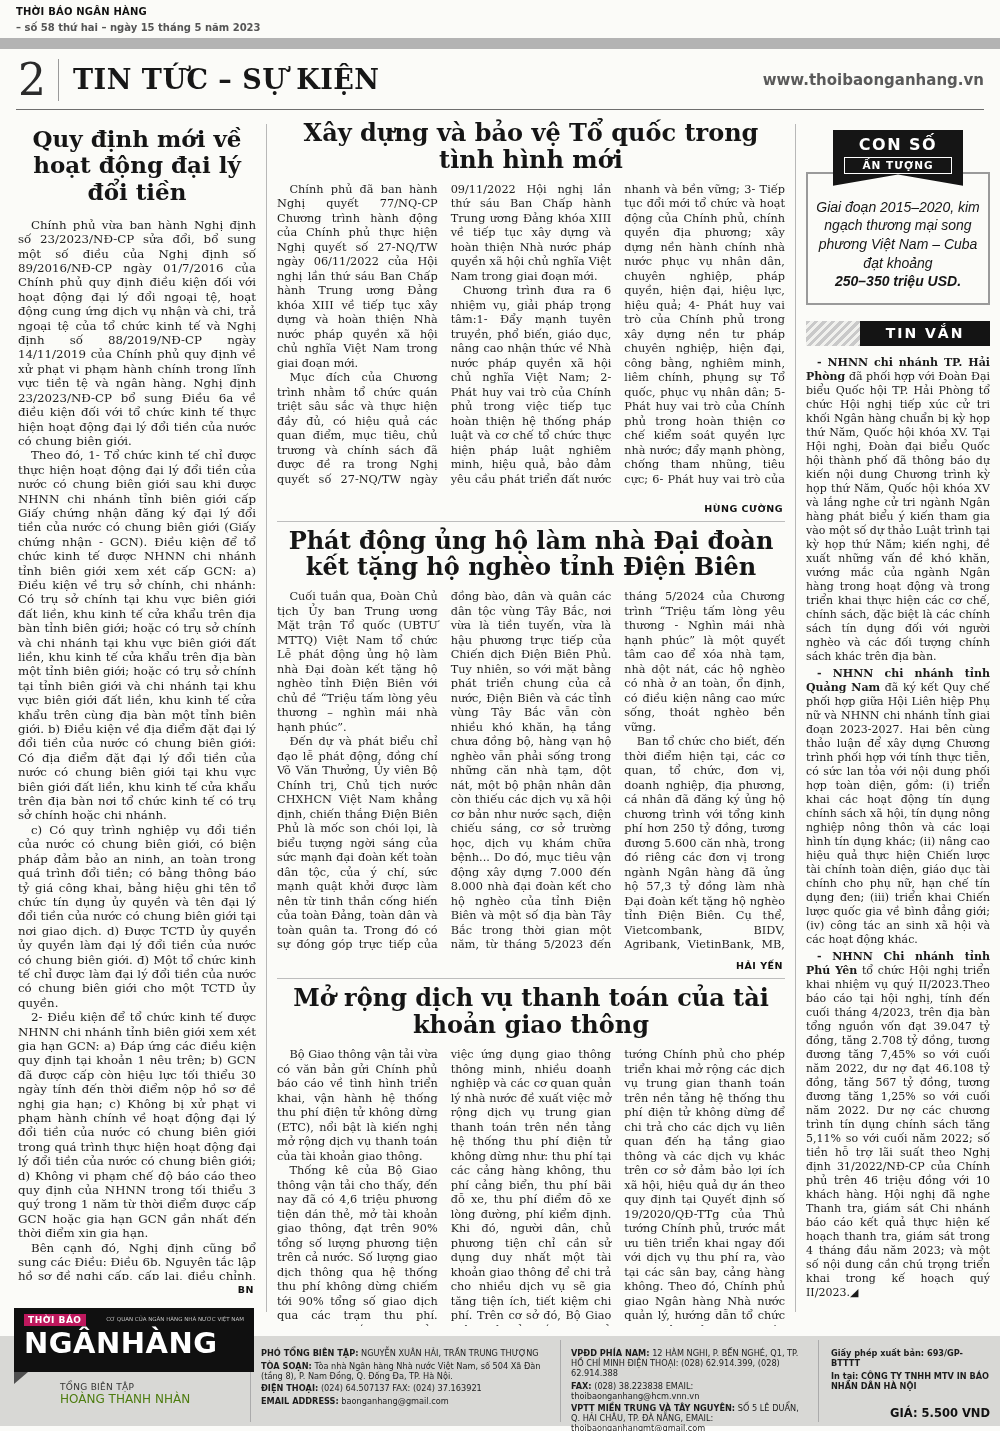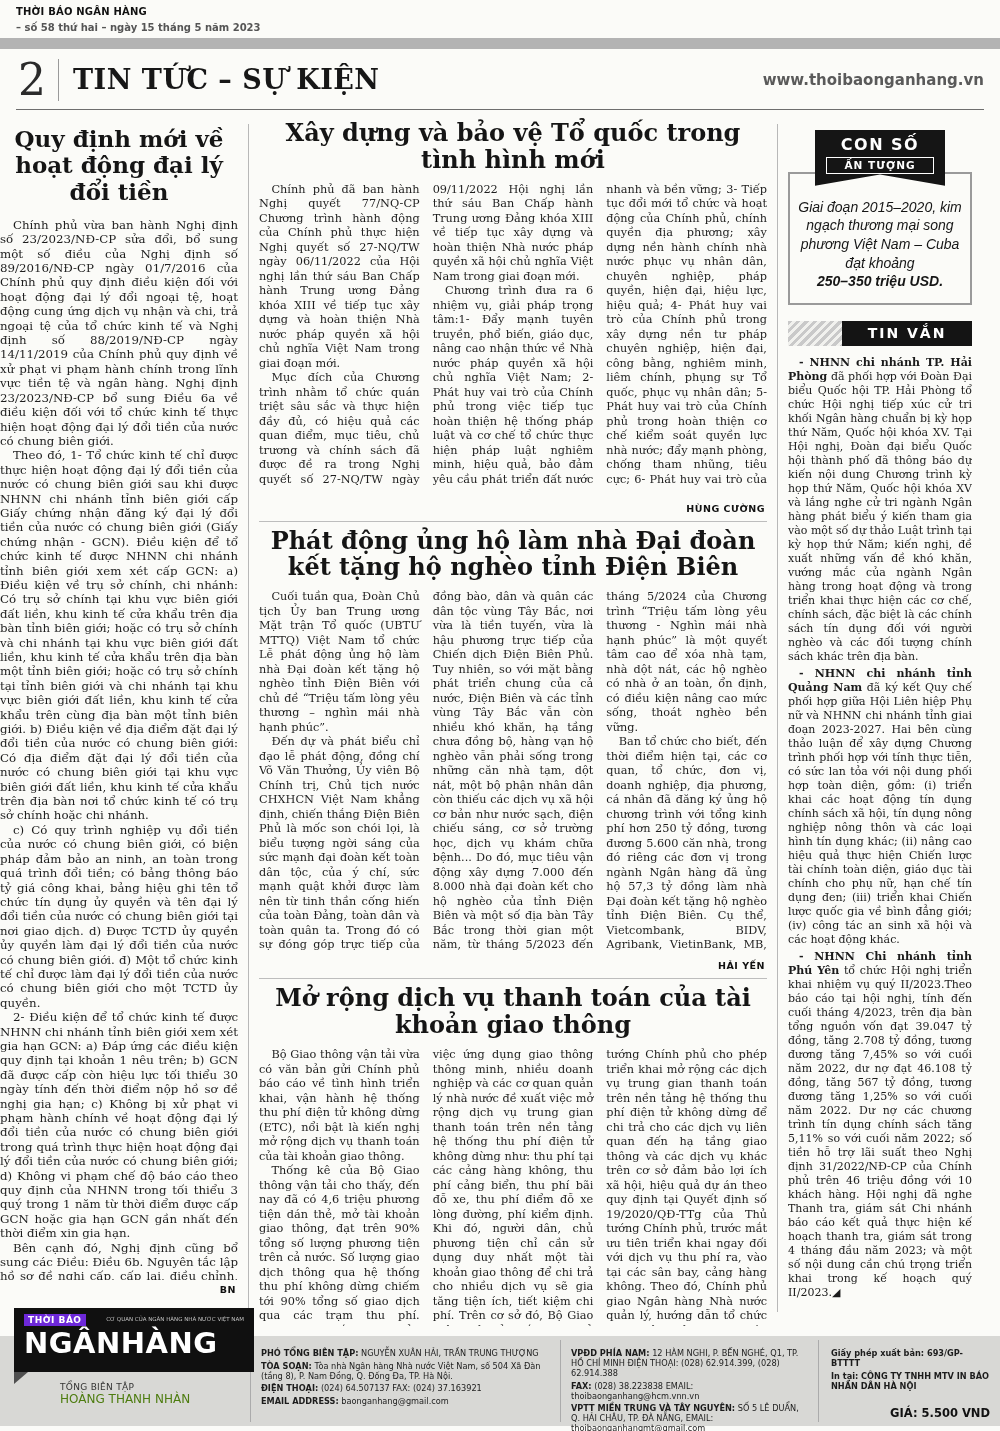--- a/index.html
+++ b/index.html
@@ -11,21 +11,21 @@
   .mast-name{font-weight:bold;letter-spacing:.2px;color:#111;}
   .mast-issue{color:#555;font-weight:bold;}
   .gray-bar{height:11px;background:#b3b3b3;margin-top:3px;}
   .section-row{display:flex;align-items:center;margin:6px 16px 0;padding:4px 0 8px;border-bottom:1.5px solid #6e6e6e;}
   .page-num{font-size:44px;line-height:.95;padding:0 12px 0 2px;color:#2b2b2b;font-family:"DejaVu Serif",serif;}
   .pnum-divider{width:1px;align-self:stretch;background:#9a9a9a;}
   .section-title{font-size:27px;font-weight:bold;letter-spacing:.5px;padding-left:14px;font-family:"DejaVu Serif",serif;color:#171717;}
   .website{margin-left:auto;font-family:"DejaVu Sans",sans-serif;font-weight:bold;color:#5a5a5a;font-size:15px;}
 
   
-  .content{display:flex;padding:8px 0 0;height:1208px;overflow:hidden;}
+  .content{display:flex;padding:8px 18px 0;height:1208px;overflow:hidden;}
   .col-left{width:238px;flex:none;overflow:hidden;}
   .vdiv{width:1px;flex:none;background:#b8b8b8;margin:6px 10px 14px;}
   .col-mid{width:508px;flex:none;overflow:hidden;}
   .col-right{width:184px;flex:none;overflow:hidden;}
 
   .headline{font-weight:bold;text-align:center;font-family:"DejaVu Serif",serif;color:#151515;margin:0;}
   .headline-left{font-size:23px;line-height:1.16;margin:8px 4px 12px;}
   .headline-mid{font-size:24px;line-height:1.12;margin:2px 6px 9px;}
 
   .article-body{text-align:justify;color:#1e1e1e;}
@@ -58,21 +58,21 @@
   .tv-lead{font-weight:bold;}
 
   
   .footer{position:absolute;left:0;right:0;bottom:0;height:123px;}
   .footer-band{position:absolute;top:28px;left:0;right:0;bottom:5px;background:#d8d8d5;}
   .footer-logo{position:absolute;top:0;left:14px;width:240px;height:64px;background:#101010;color:#fff;
                padding:6px 10px 4px;box-sizing:border-box;font-family:"DejaVu Sans",sans-serif;z-index:3;}
   .footer-logo::after{content:"";position:absolute;left:0;top:100%;width:0;height:0;
                       border-top:12px solid #4f4f4f;border-right:14px solid transparent;}
   .logo-row1{display:flex;justify-content:space-between;align-items:flex-start;}
-  .logo-small{font-size:9px;font-weight:bold;background:#6d28d9;padding:1px 4px;letter-spacing:.5px;}
+  .logo-small{font-size:9px;font-weight:bold;background:#be185d;padding:1px 4px;letter-spacing:.5px;}
   .logo-tagline{font-size:5.5px;color:#c2c2c2;margin-top:2px;}
   .logo-big{font-size:29px;font-weight:bold;letter-spacing:.5px;line-height:1;margin-top:3px;}
 
   .footer-cols{position:absolute;top:32px;left:0;right:0;bottom:9px;display:flex;
                font-family:"DejaVu Sans",sans-serif;font-size:8.2px;color:#1c1c1c;z-index:2;}
   .fcol{padding:8px 10px 0;box-sizing:border-box;}
   .fcol + .fcol{border-left:1px solid #ababab;}
   .fcol-1{width:250px;padding-top:42px;padding-left:60px;}
   .flabel{font-size:9px;color:#333;letter-spacing:.3px;}
   .fname{font-size:12px;font-weight:normal;color:#4d7c0f;}

